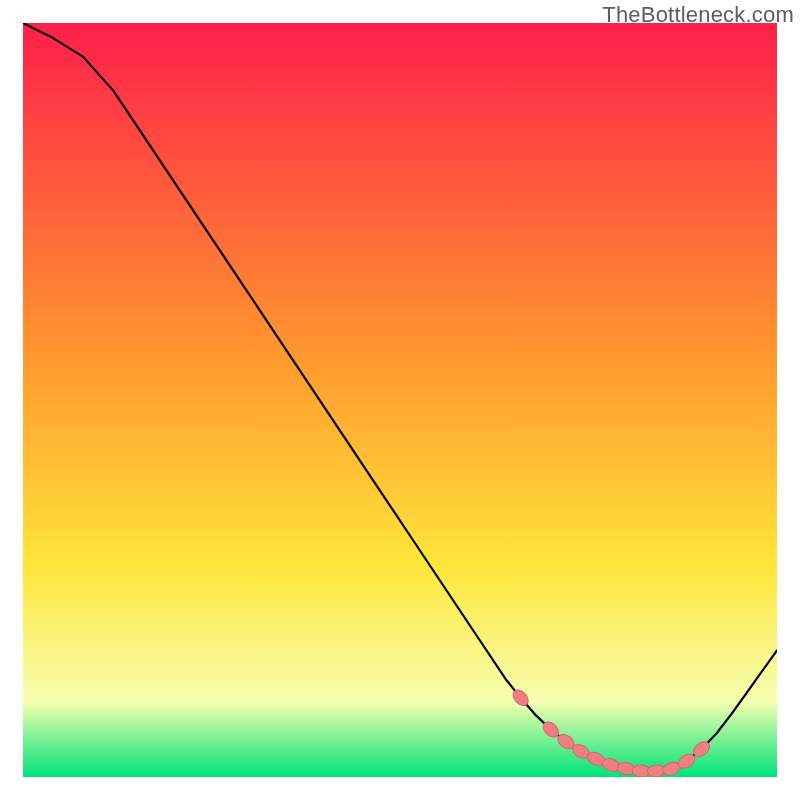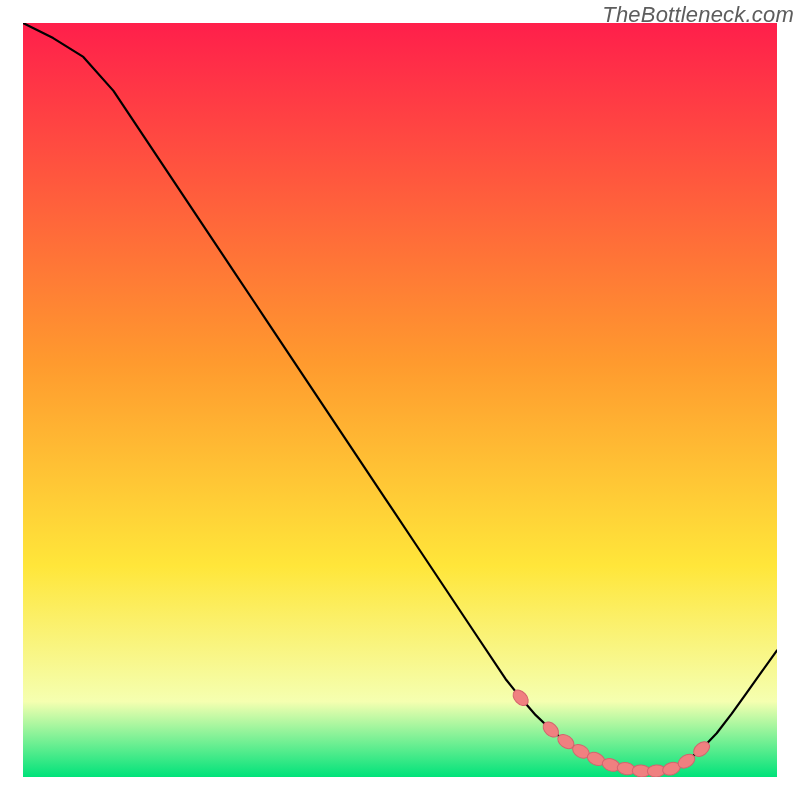--- a/index.html
+++ b/index.html
@@ -8,21 +8,20 @@
     width: 800px;
     height: 800px;
     overflow: hidden;
     font-family: Arial, Helvetica, sans-serif;
     background: #ffffff;
   }
   .wrap {
     position: relative;
     width: 800px;
     height: 800px;
-    font-style: italic;
   }
   .watermark {
     position: absolute;
     top: 2px;
     right: 6px;
     font-size: 22px;
     font-weight: 500;
     color: #5d5d5d;
     letter-spacing: 0.2px;
     z-index: 10;

